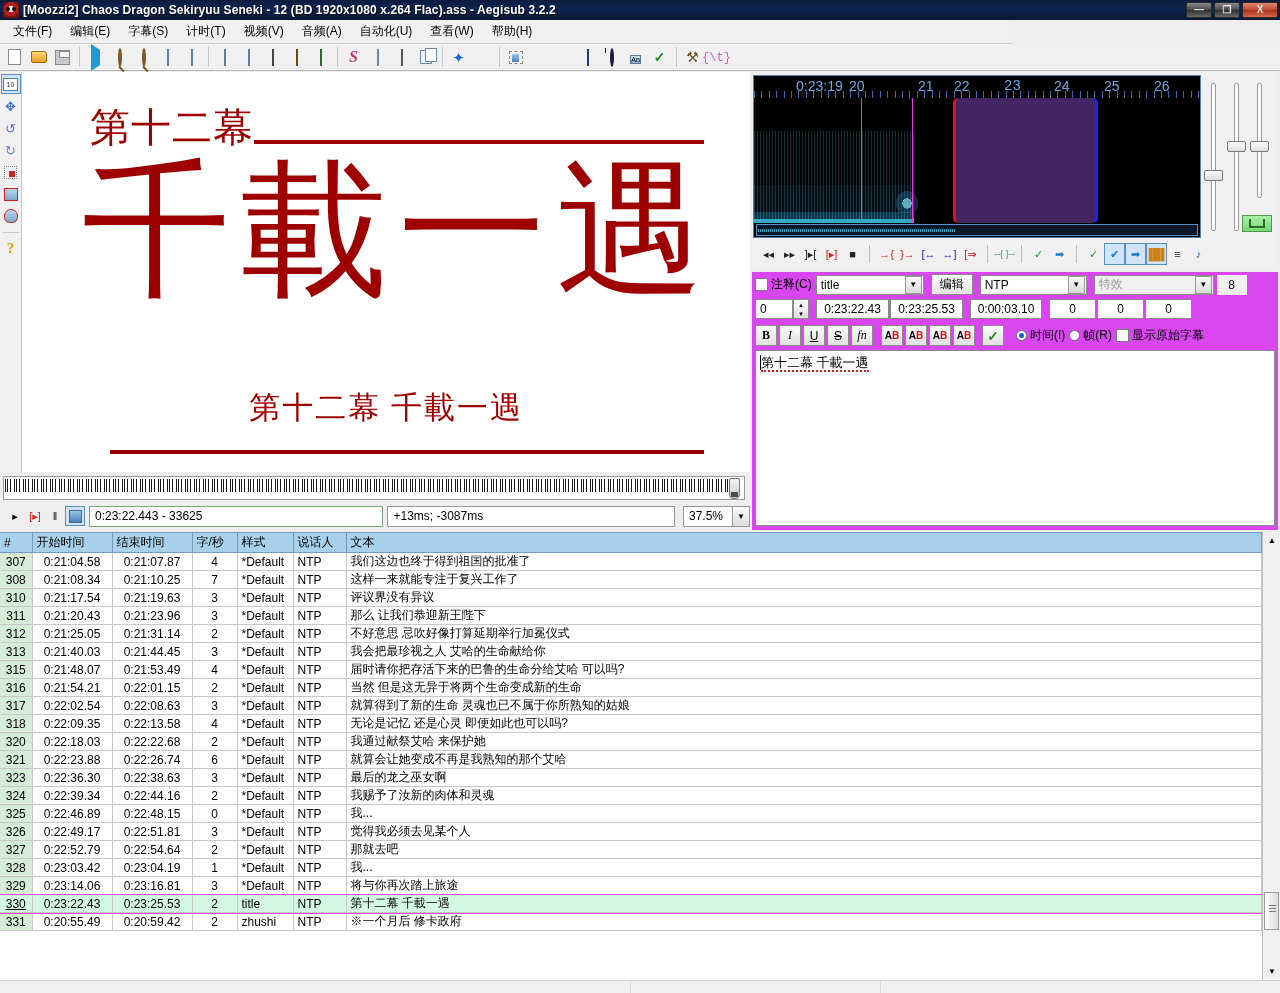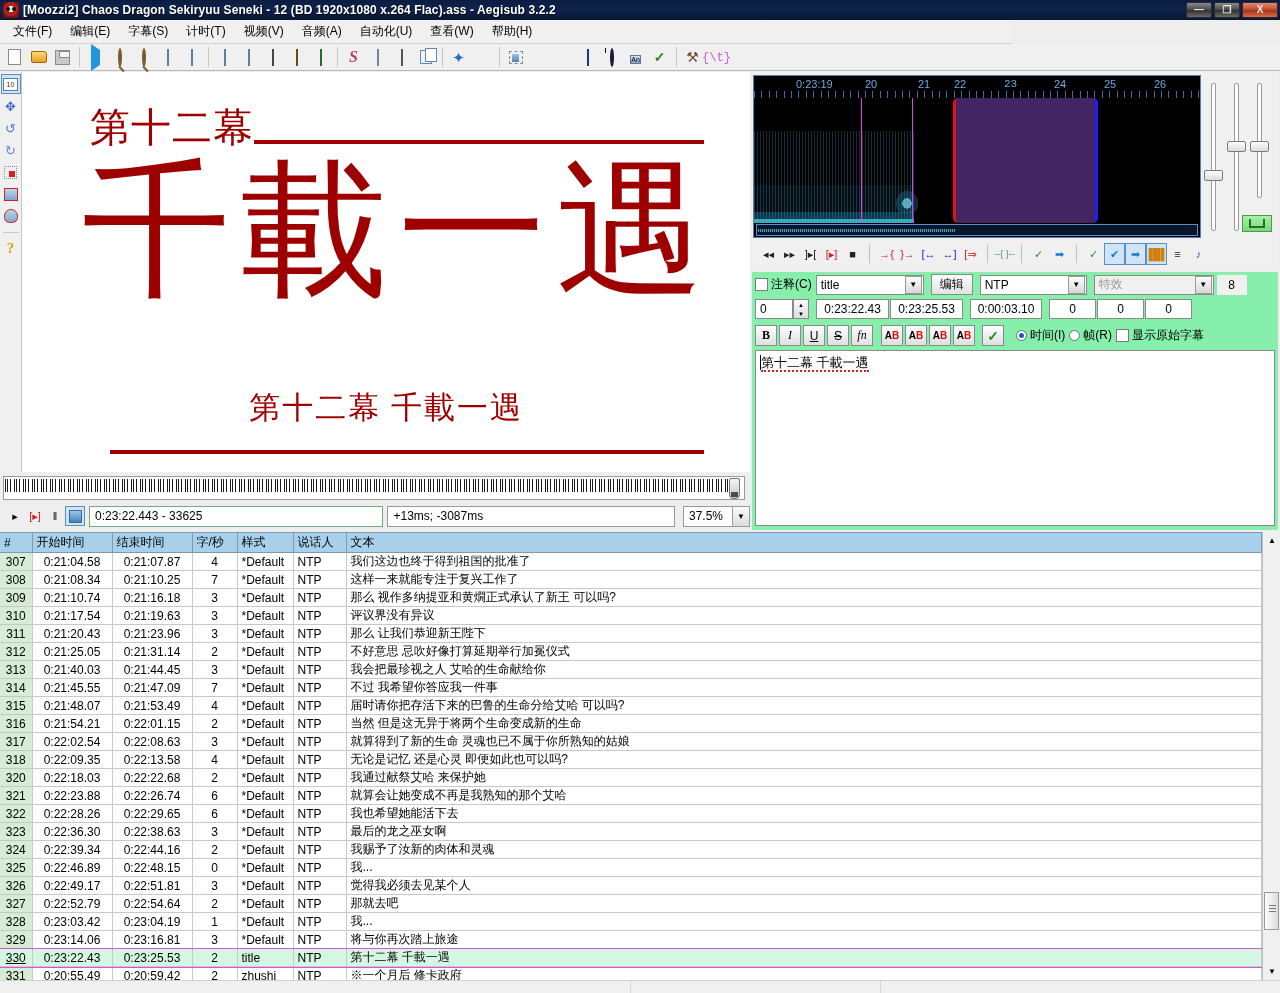--- a/index.html
+++ b/index.html
@@ -183,21 +183,21 @@
 
   
   .audio-wrap {
     position: absolute; top: 72px; left: 752px; width: 526px; height: 198px;
     background: #f0f0f0;
   }
   .audio-box { position: absolute; left: 1px; top: 3px; width: 448px; height: 163px; background: #000; border: 1px solid #5a80a8; }
   .aud-ruler { position: absolute; top: 0; left: 0; right: 0; height: 22px; background: #000; }
   .aud-tick-row { position: absolute; left: 0; right: 0; bottom: 0; height: 7px;
     background: repeating-linear-gradient(90deg, #3a6aa8 0 1px, transparent 1px 7.4px); }
-  .aud-lbl { position: absolute; top: 2px; color: #6fa8e0; font-size: 11px; font-family: "Liberation Sans", sans-serif; white-space: nowrap;}
+  .aud-lbl { position: absolute; top: 2px; color: #6fa8e0; font-size: 14px; font-family: "Liberation Sans", sans-serif; white-space: nowrap;}
   .aud-field { position: absolute; top: 22px; left: 0; right: 0; bottom: 14px; background: #000; overflow: hidden;}
   .aud-spec { position: absolute; left: 0; bottom: 0; width: 160px; height: 95px;
     background: linear-gradient(to top, rgba(60,200,230,.85) 0 4%, rgba(30,120,160,.45) 4% 12%, rgba(20,60,90,.2) 12% 40%, rgba(10,20,40,0) 40% 100%);
   }
   .aud-spec2 { position: absolute; left: 0; bottom: 0; width: 160px; height: 92px;
     background: repeating-linear-gradient(90deg, rgba(80,190,220,.25) 0 1px, transparent 1px 3px);
   }
   .aud-blob { position: absolute; left: 140px; bottom: 10px; width: 26px; height: 24px;
     background: radial-gradient(ellipse at 50% 60%, rgba(120,220,240,.75) 0 25%, rgba(40,120,170,.35) 26% 60%, rgba(0,0,0,0) 61% 100%); }
   .aud-sel {
@@ -217,21 +217,21 @@
   .aud-gbtn { position: absolute; left: 38px; top: 140px; width: 30px; height: 17px;
     background: linear-gradient(#a8f0a8,#78d878); border: 1px solid #4a9a4a; display:flex;align-items:center;justify-content:center;}
   .aud-gbtn::after { content:""; width: 12px; height: 7px; border: 2px solid #2a6a2a; border-top: none;}
 
   .aud-btns { position: absolute; left: 752px; top: 240px; width: 526px; height: 28px; display: flex; align-items: center; padding-left: 6px; }
   .abtn { width: 21px; height: 22px; display:flex;align-items:center;justify-content:center; font-size: 11px; flex:none; position:relative;}
   .abtn.boxed { border: 1px solid #5b8fc0; background: #cfe4f7; }
   .asep { width: 1px; height: 18px; background: #c0c0c0; margin: 0 6px; flex:none;}
 
   
-  .edit-panel { position: absolute; top: 272px; left: 752px; width: 526px; height: 258px; background: #86efac; }
+  .edit-panel { position: absolute; top: 272px; left: 752px; width: 526px; height: 258px; background: #d946ef; }
   .erow { display: flex; align-items: center; padding: 2px 3px; }
   .chk { width: 13px; height: 13px; border: 1px solid #7a7a7a; background: #fff; display:inline-block; flex:none;}
   .elabel { font-size: 12px; margin: 0 4px 0 3px; white-space: nowrap; }
   .combo { height: 20px; border: 1px solid #8a8a8a; background: #fff; display: flex; align-items: center; position: relative; }
   .combo .ctext { padding-left: 4px; font-size: 12px; color: #000; flex: 1; white-space: nowrap; overflow: hidden;}
   .combo .ctext.ph { color: #9a9a9a; }
   .combo .carr { width: 17px; height: 18px; background: linear-gradient(#fcfcfc,#d8d8d8); border: 1px solid #9a9a9a;
      display:flex;align-items:center;justify-content:center; font-size: 8px; margin-right: 1px; }
   .ebtn { height: 21px; border: 1px solid #8a8a8a; background: linear-gradient(#fdfdfd,#e2e2e2);
      font-size: 12px; padding: 0 8px; display:flex;align-items:center; }
@@ -471,21 +471,21 @@
       <div class="val">37.5%</div>
       <div class="arr">▼</div>
     </div>
   </div>
 
   <div class="audio-wrap">
     <div class="audio-box">
       <div class="aud-ruler" id="aud-ruler">
         <div class="aud-tick-row"></div>
       <div class="aud-lbl" style="left: 42px;">0:23:19</div>
-          <div class="aud-lbl" style="left: 95px; margin-left: 16px;">20</div>
+          <div class="aud-lbl" style="left: 95px;">20</div>
           <div class="aud-lbl" style="left: 164px;">21</div>
           <div class="aud-lbl" style="left: 200px;">22</div>
           <div class="aud-lbl" style="left: 250px; font-family: Liberation Mono, monospace;">23</div>
           <div class="aud-lbl" style="left: 300px;">24</div>
           <div class="aud-lbl" style="left: 350px;">25</div>
           <div class="aud-lbl" style="left: 400px;">26</div>
         </div>
       <div class="aud-field">
         <div class="aud-spec"></div>
         <div class="aud-spec2"></div>
@@ -680,29 +680,20 @@
           <tr>
             <td class="c-num">308</td>
             <td class="c-time">0:21:08.34</td>
             <td class="c-time">0:21:10.25</td>
             <td class="c-cps">7</td>
             <td class="c-style">*Default</td>
             <td class="c-actor">NTP</td>
             <td class="c-text">这样一来就能专注于复兴工作了</td>
           </tr>
           <tr>
-            <td class="c-num">309</td>
-            <td class="c-time">0:21:10.74</td>
-            <td class="c-time">0:21:16.18</td>
-            <td class="c-cps">3</td>
-            <td class="c-style">*Default</td>
-            <td class="c-actor">NTP</td>
-            <td class="c-text">那么 视作多纳提亚和黄燗正式承认了新王 可以吗?</td>
-          </tr>
-          <tr>
             <td class="c-num">310</td>
             <td class="c-time">0:21:17.54</td>
             <td class="c-time">0:21:19.63</td>
             <td class="c-cps">3</td>
             <td class="c-style">*Default</td>
             <td class="c-actor">NTP</td>
             <td class="c-text">评议界没有异议</td>
           </tr>
           <tr>
             <td class="c-num">311</td>
@@ -725,29 +716,20 @@
           <tr>
             <td class="c-num">313</td>
             <td class="c-time">0:21:40.03</td>
             <td class="c-time">0:21:44.45</td>
             <td class="c-cps">3</td>
             <td class="c-style">*Default</td>
             <td class="c-actor">NTP</td>
             <td class="c-text">我会把最珍视之人 艾哈的生命献给你</td>
           </tr>
           <tr>
-            <td class="c-num">314</td>
-            <td class="c-time">0:21:45.55</td>
-            <td class="c-time">0:21:47.09</td>
-            <td class="c-cps">7</td>
-            <td class="c-style">*Default</td>
-            <td class="c-actor">NTP</td>
-            <td class="c-text">不过 我希望你答应我一件事</td>
-          </tr>
-          <tr>
             <td class="c-num">315</td>
             <td class="c-time">0:21:48.07</td>
             <td class="c-time">0:21:53.49</td>
             <td class="c-cps">4</td>
             <td class="c-style">*Default</td>
             <td class="c-actor">NTP</td>
             <td class="c-text">届时请你把存活下来的巴鲁的生命分给艾哈 可以吗?</td>
           </tr>
           <tr>
             <td class="c-num">316</td>
@@ -786,29 +768,20 @@
             <td class="c-text">我通过献祭艾哈 来保护她</td>
           </tr>
           <tr>
             <td class="c-num">321</td>
             <td class="c-time">0:22:23.88</td>
             <td class="c-time">0:22:26.74</td>
             <td class="c-cps">6</td>
             <td class="c-style">*Default</td>
             <td class="c-actor">NTP</td>
             <td class="c-text">就算会让她变成不再是我熟知的那个艾哈</td>
-          </tr>
-          <tr>
-            <td class="c-num">322</td>
-            <td class="c-time">0:22:28.26</td>
-            <td class="c-time">0:22:29.65</td>
-            <td class="c-cps">6</td>
-            <td class="c-style">*Default</td>
-            <td class="c-actor">NTP</td>
-            <td class="c-text">我也希望她能活下去</td>
           </tr>
           <tr>
             <td class="c-num">323</td>
             <td class="c-time">0:22:36.30</td>
             <td class="c-time">0:22:38.63</td>
             <td class="c-cps">3</td>
             <td class="c-style">*Default</td>
             <td class="c-actor">NTP</td>
             <td class="c-text">最后的龙之巫女啊</td>
           </tr>

